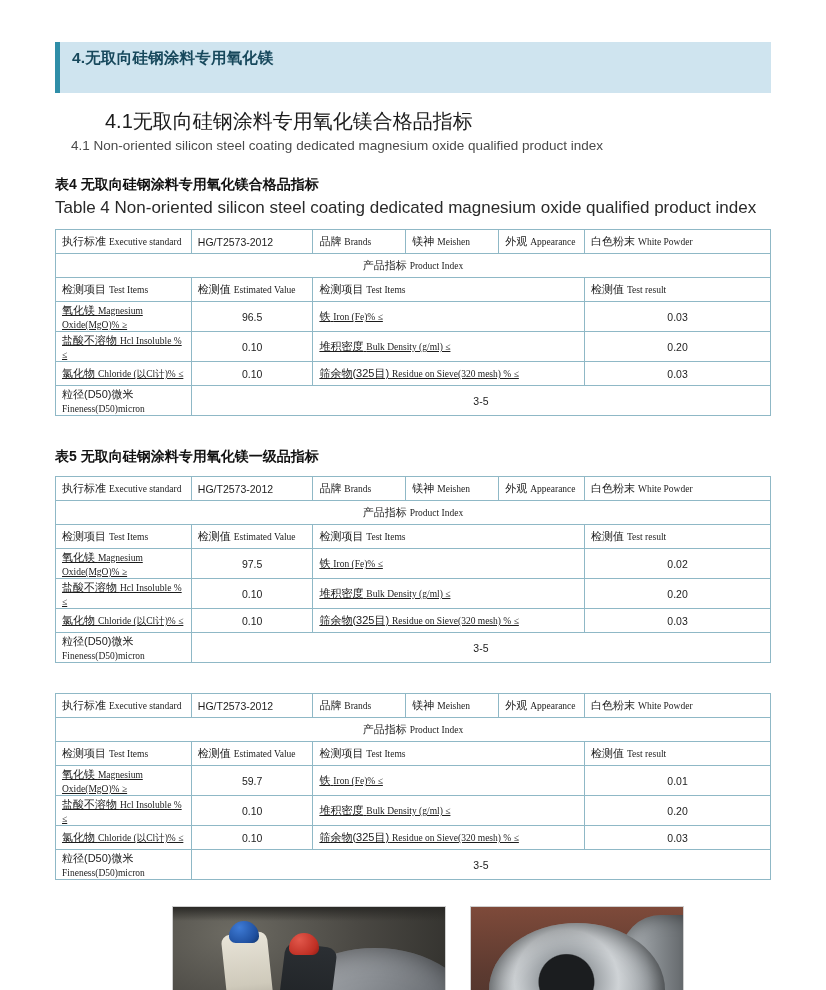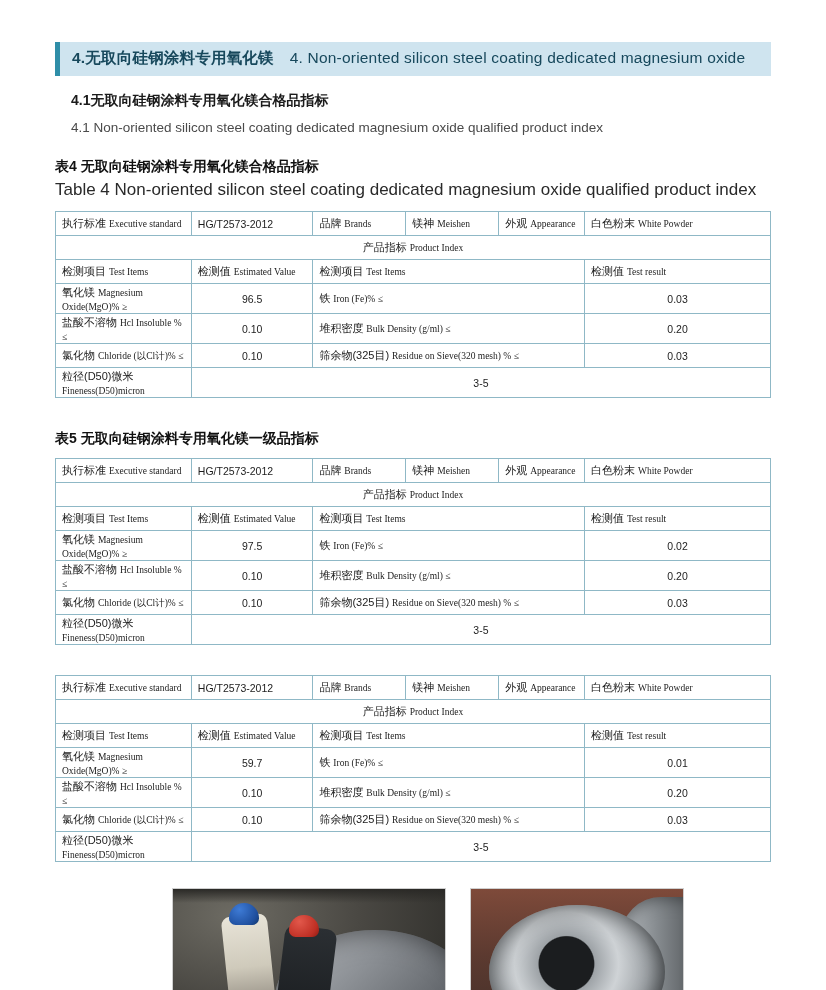--- a/index.html
+++ b/index.html
@@ -20,48 +20,48 @@
     width: 826px;
     height: 990px;
     box-sizing: border-box;
     padding: 0 55px;
   }
   
   .banner {
     margin-top: 42px;
     background: #cfe4ef;
     border-left: 5px solid #2f8ea8;
-    padding: 6px 10px 7px 12px;
+    padding: 6px 10px 24px 12px;
     display: flex;
     align-items: baseline;
     gap: 16px;
     font-size: 15.5px;
     color: #17485c;
     letter-spacing: 0.2px;
   }
   .banner .cn { font-weight: 700; }
   .banner .en { font-weight: 400; }
 
   
   .subhead {
     margin-top: 14px;
     padding-left: 16px;
     line-height: 1.45;
   }
   .subhead .cn {
-    font-size: 14px;
-    font-weight: 700;
+    font-size: 20px;
+    font-weight: 400;
     color: #1b1b1b;
     display: block;
+    margin-left: 34px;
   }
   .subhead .en {
     font-size: 13.5px;
     color: #4a4a4a;
     display: block;
-    margin-top: 8px;
   }
 
   
   .tableblock { margin-top: 18px; }
   .tableblock.second { margin-top: 30px; }
   .tbl-title {
     text-align: left;
     line-height: 1.5;
   }
   .tbl-title .cn {
@@ -98,21 +98,21 @@
     background: #bcdbe7;
     text-align: center;
     font-size: 11px;
   }
   td.soft {
     background: #eef6f9;
   }
   td.ctr { text-align: center; }
   .cn-s { font-size: 11px; }
   .en-s { font-size: 9.5px; font-family: "Liberation Serif", serif; }
-  td.label { text-align: left; }
+  td.label { text-align: left; text-decoration: underline; }
   td.lastrow {
     background: #eef6f9;
     text-align: left;
   }
 
   
   .photos {
     margin-top: 26px;
     display: flex;
     justify-content: center;
@@ -183,21 +183,20 @@
     box-shadow: inset 0 0 18px rgba(0,0,0,.5);
   }
 </style>
 </head>
 <body>
 
 <div class="page">
 
   <div class="banner">
     <span class="cn">4.无取向硅钢涂料专用氧化镁</span>
-    <span class="en">4. Non-oriented silicon steel coating dedicated magnesium oxide</span>
   </div>
 
   <div class="subhead">
     <span class="cn">4.1无取向硅钢涂料专用氧化镁合格品指标</span>
     <span class="en">4.1 Non-oriented silicon steel coating dedicated magnesium oxide qualified product index</span>
   </div>
 
   <div class="tableblock">
     <div class="tbl-title">
       <span class="cn">表4  无取向硅钢涂料专用氧化镁合格品指标</span>

